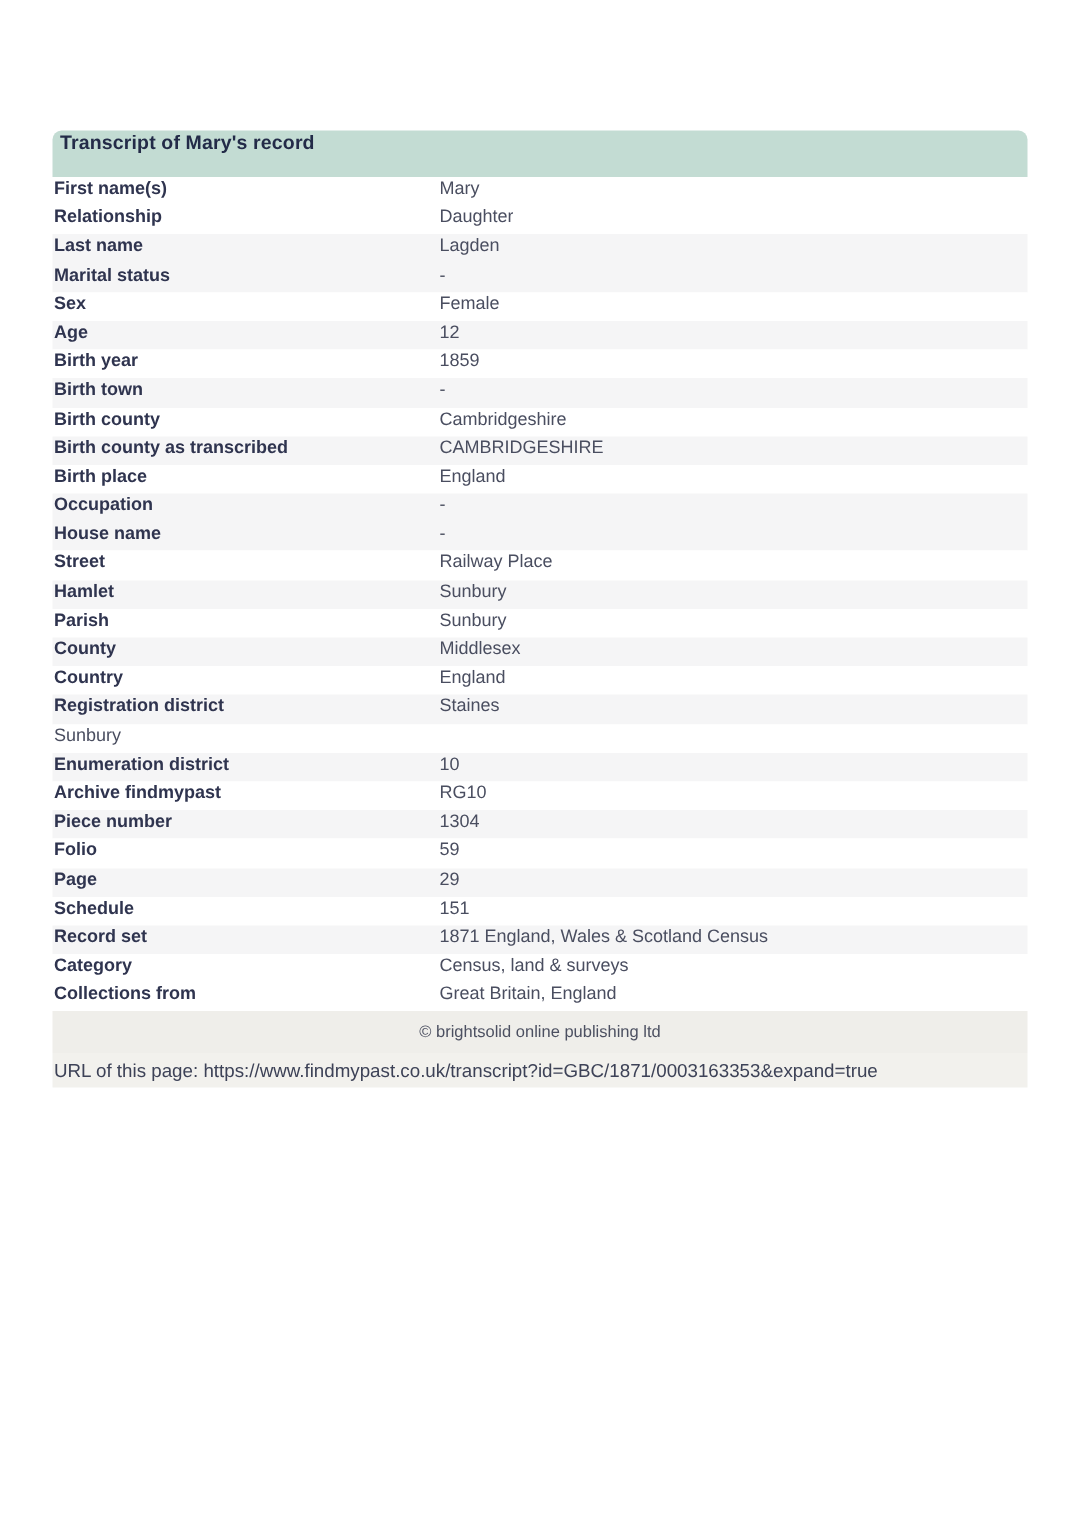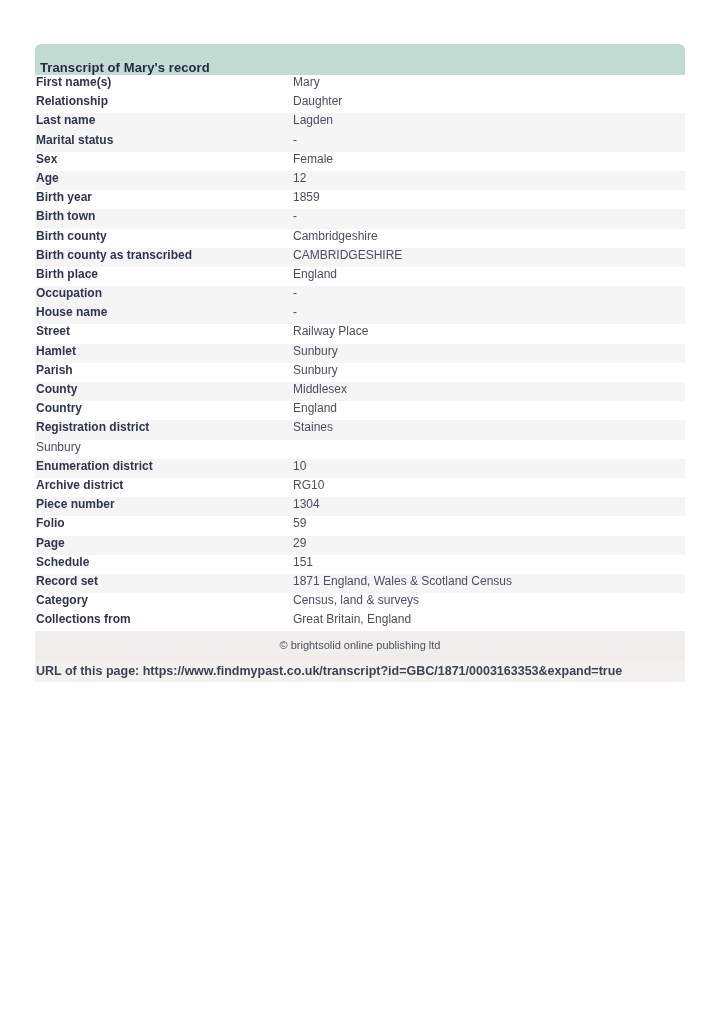--- a/index.html
+++ b/index.html
@@ -19,27 +19,28 @@
     position: absolute;
     left: 35px;
     top: 44px;
     width: 650px;
   }
   .card-header {
     height: 31px;
     background: var(--header-bg, #c3dcd3);
     border-radius: 6px 6px 0 0;
     display: flex;
-    align-items: flex-end;
+    align-items: flex-start;
     padding-left: 5px;
     box-sizing: border-box;
     font-size: 13px;
     font-weight: bold;
     color: #232b48;
     letter-spacing: 0.1px;
+    margin-top: 43px;
   }
   .row {
     display: flex;
     height: 19.2px;
     font-size: 12px;
     padding-left: 1px;
     box-sizing: border-box;
     background: #ffffff;
   }
   .row.alt {
@@ -70,21 +71,20 @@
   .url-bar {
     height: 23px;
     background: var(--url-bg, #f2f1ed);
     display: flex;
     align-items: center;
     padding-left: 1px;
     box-sizing: border-box;
     font-size: 12.5px;
     color: #3d4257;
     white-space: nowrap;
-    font-weight: bold;
   }
 </style>
 </head>
 <body>
 
 <div class="page">
   <div class="card">
     <div class="card-header">
       <span>Transcript of Mary's record</span>
     </div>
@@ -166,21 +166,21 @@
           <div class="value">Staines</div>
         </div>
         <div class="row">
           <div class="value">Sunbury</div>
         </div>
         <div class="row alt">
           <div class="label">Enumeration district</div>
           <div class="value">10</div>
         </div>
         <div class="row">
-          <div class="label">Archive district</div>
+          <div class="label">Archive findmypast</div>
           <div class="value">RG10</div>
         </div>
         <div class="row alt">
           <div class="label">Piece number</div>
           <div class="value">1304</div>
         </div>
         <div class="row">
           <div class="label">Folio</div>
           <div class="value">59</div>
         </div>

